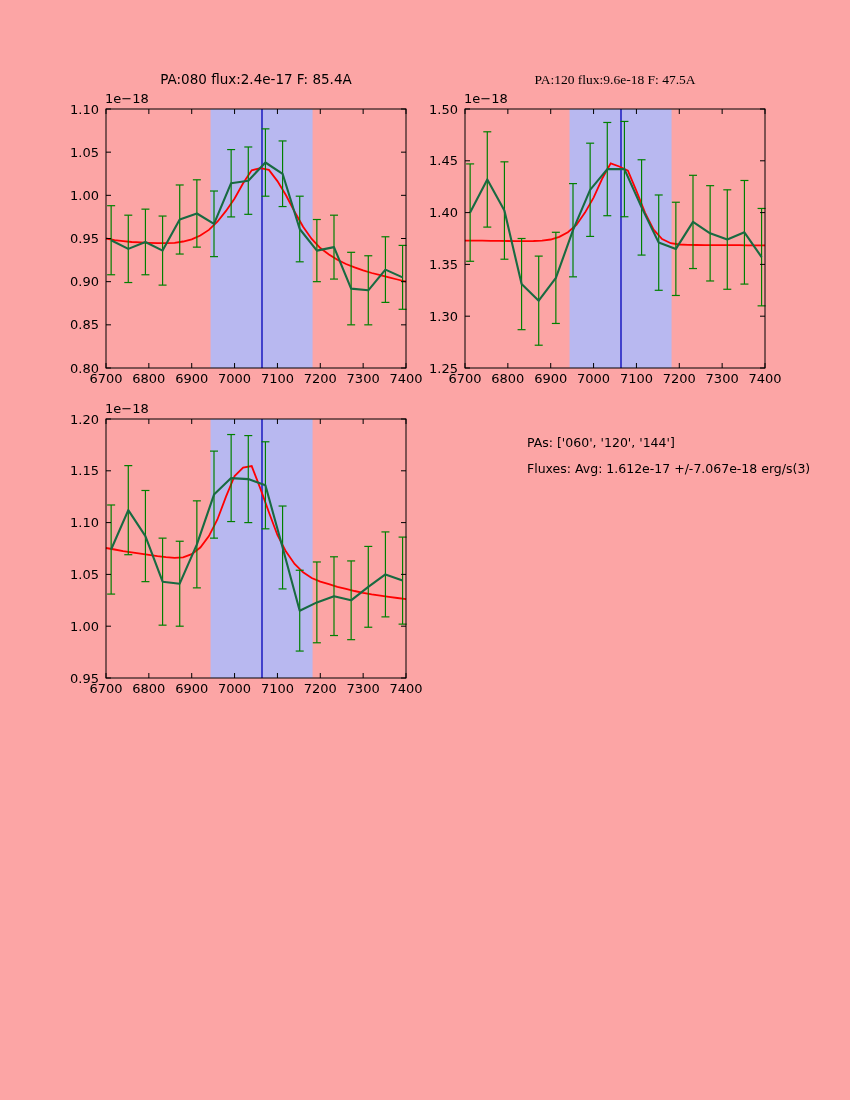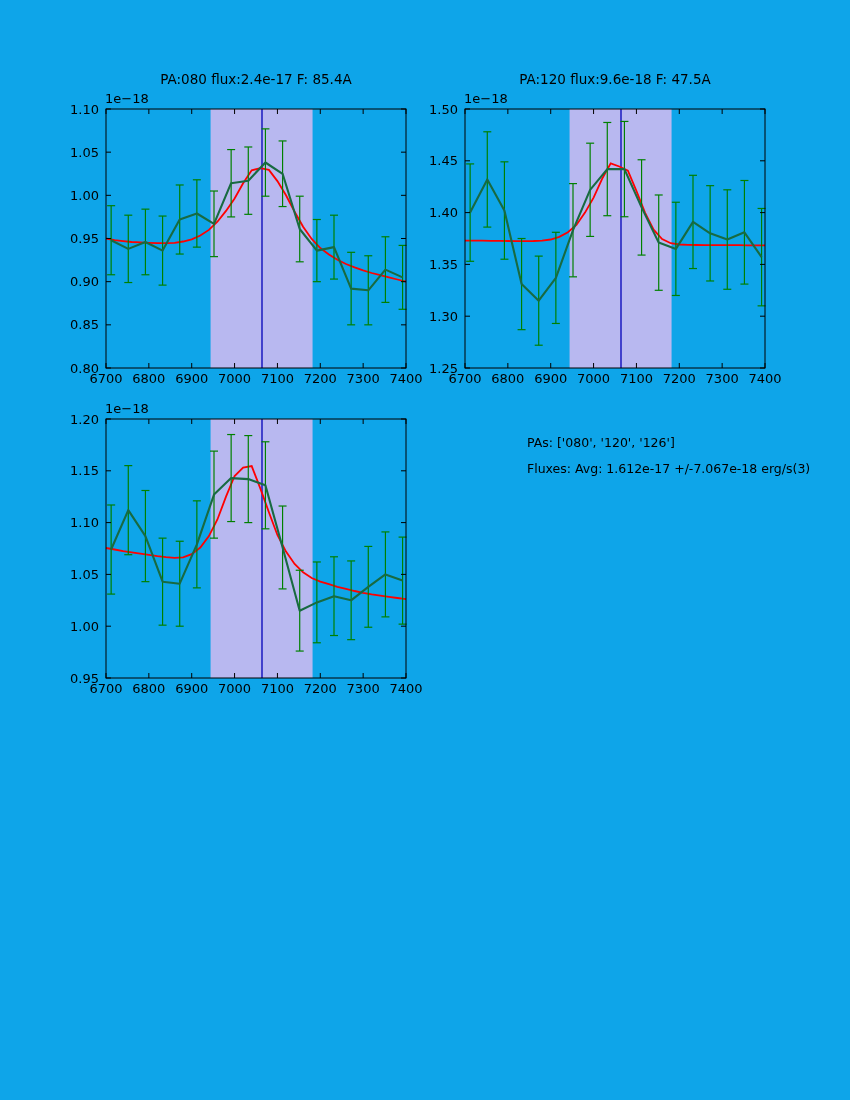--- a/index.html
+++ b/index.html
@@ -1,27 +1,27 @@
 <!DOCTYPE html>
 <html><head>
 <meta charset="utf-8">
 <style>
   html,body{margin:0;padding:0;background:#ffffff;}
   body{width:850px;height:1100px;position:relative;overflow:hidden;
        font-family:"DejaVu Sans","Liberation Sans",sans-serif;color:#000;}
-  .fig{position:absolute;left:0;top:0;width:850px;height:1100px;background:#0ea5e9;}
+  .fig{position:absolute;left:0;top:0;width:850px;height:1100px;background:#fca5a5;}
   .chart{position:absolute;width:360px;height:315px;overflow:visible;}
   .c0{left:60px;top:89px;}
   .c1{left:419px;top:89px;}
   .c2{left:60px;top:399px;}
   svg text{font-family:"DejaVu Sans","Liberation Sans",sans-serif;}
   .plot-title{position:absolute;width:300px;text-align:center;
               font-size:13.5px;line-height:17px;white-space:nowrap;}
   .t0{left:106px;top:71px;}
-  .t1{left:465px;top:71px;}
+  .t1{left:465px;top:71px;font-family:Liberation Serif, serif;}
   .t2{left:106px;top:381px;}
   .stats{position:absolute;left:527px;top:430px;font-size:12.5px;line-height:26px;}
   .stat-line{white-space:pre;}
 </style>
 </head>
 <body>
 
 <div class="fig">
 
   <div class="plot-title t0">
@@ -341,17 +341,17 @@
       <line x1="46" x2="51" y1="71.80000000000004" y2="71.80000000000004" stroke="#000000"></line>
       <line x1="346" x2="341" y1="71.80000000000004" y2="71.80000000000004" stroke="#000000"></line>
       <text x="39" y="76.30000000000004" text-anchor="end" font-size="13" fill="#000000">1.15</text>
       <line x1="46" x2="51" y1="20" y2="20" stroke="#000000"></line>
       <line x1="346" x2="341" y1="20" y2="20" stroke="#000000"></line>
       <text x="39" y="24.5" text-anchor="end" font-size="13" fill="#000000">1.20</text>
       <text x="45" y="14" font-size="13" fill="#000000">1e−18</text>
     </svg>
 
   <div class="stats">
-    <div class="stat-line">PAs: ['080', '120', '126']</div>
+    <div class="stat-line">PAs: ['060', '120', '144']</div>
     <div class="stat-line">Fluxes: Avg: 1.612e-17 +/-7.067e-18 erg/s(3)</div>
   </div>
 
 </div>
 
 </body></html>

